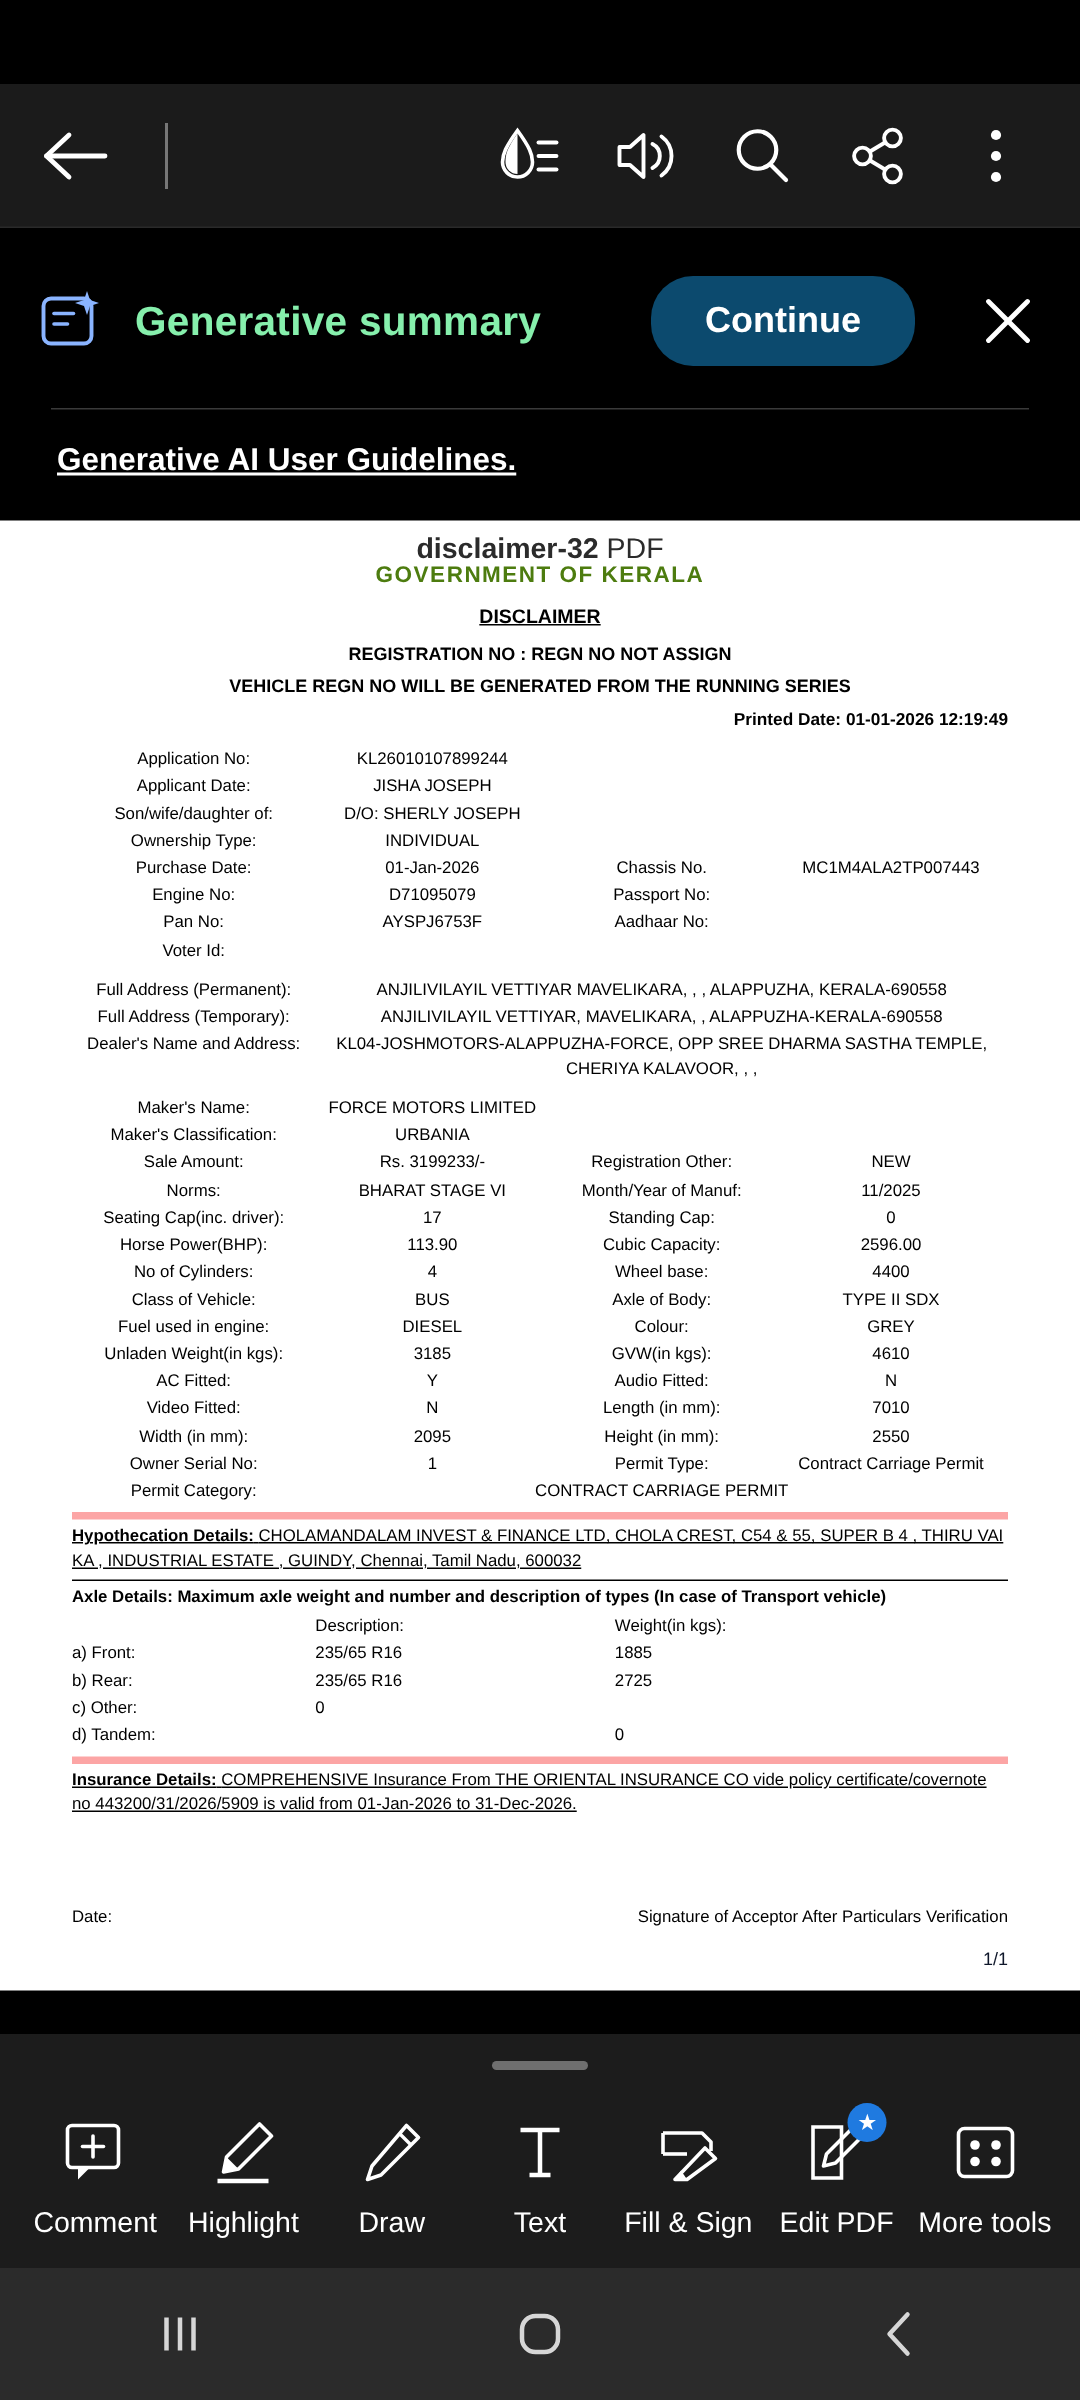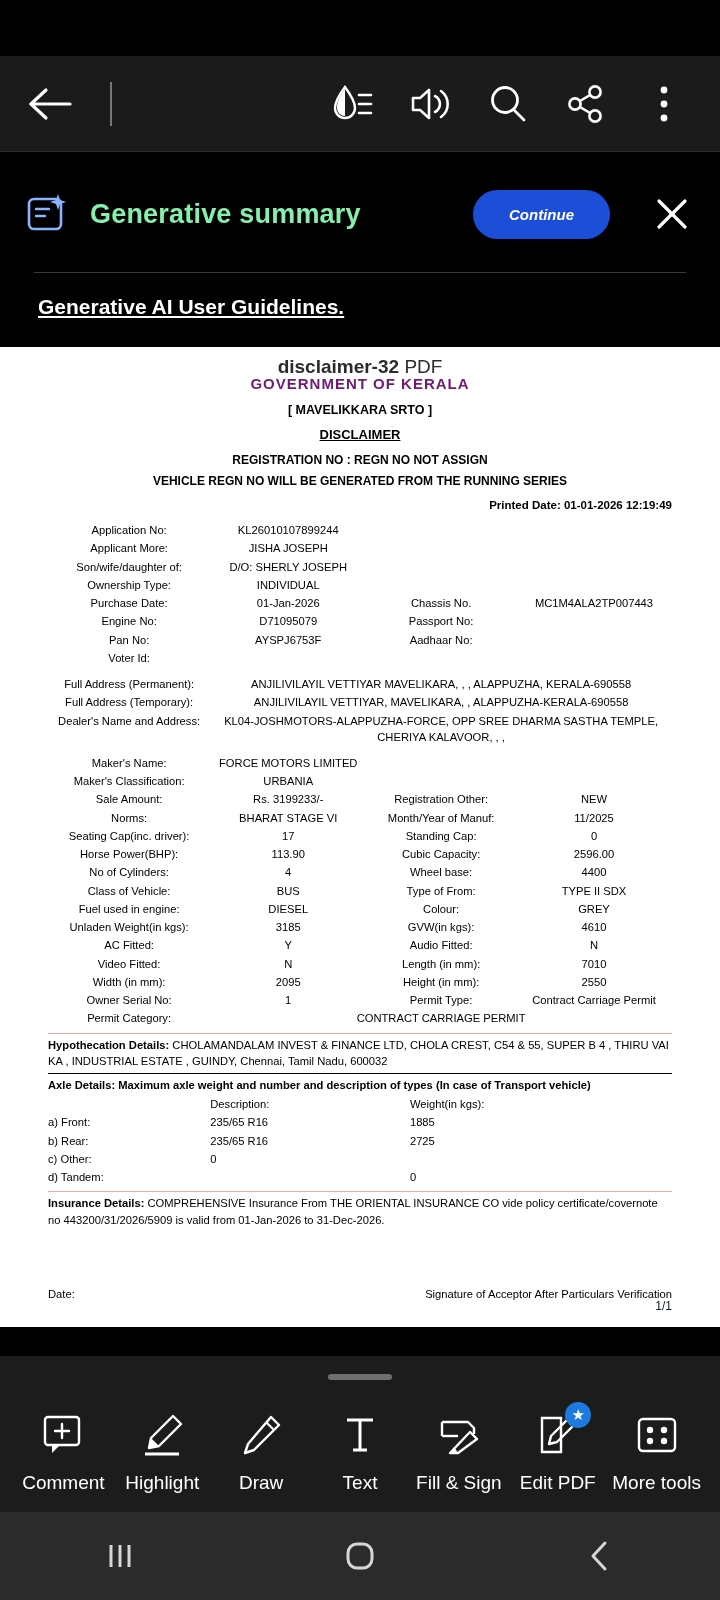--- a/index.html
+++ b/index.html
@@ -66,29 +66,28 @@
     flex: 0 0 auto;
   }
   .gen-title {
     color: #86efac;
     font-size: 27px;
     font-weight: bold;
     letter-spacing: 0.2px;
     flex: 1;
   }
   .gen-continue {
-    background: #1d4ed8;
+    background: #0c4a6e;
     color: #fff;
-    font-size: 15px;
+    font-size: 24px;
     font-weight: bold;
     border: none;
     border-radius: 28px;
     padding: 16px 36px;
     margin-right: 18px;
-    font-style: italic;
   }
   .gen-close {
     width: 48px; height: 48px;
     display: flex; align-items: center; justify-content: center;
   }
   .gen-sep {
     height: 1px;
     background: #3a3a3a;
     margin: 18px 10px 0 10px;
   }
@@ -110,21 +109,21 @@
   }
   .doc {
     position: relative;
     padding: 12px 48px 0 48px;
     color: #000;
     font-size: 11.5px;
     line-height: 1.45;
   }
   .watermark {
     text-align: center;
-    color: #701a75;
+    color: #4d7c0f;
     font-size: 15px;
     font-weight: bold;
     letter-spacing: 1px;
     margin-top: 14px;
     position: relative;
   }
   .filename-overlay {
     position: absolute;
     top: 6px;
     left: 0; right: 0;
@@ -156,21 +155,21 @@
   .c1 { width: 26%; }
   .c2 { width: 25%; }
   .c3 { width: 24%; }
   .c4 { width: 25%; }
 
   .sec {
     font-size: 11.2px;
     margin-top: 5px;
   }
   .sec b { font-weight: bold; }
-  .ruled-top { border-top: 1px solid #fca5a5; padding-top: 3px; }
+  .ruled-top { border-top: 5px solid #fca5a5; padding-top: 3px; text-decoration: underline; }
   .axle-head { border-top: 1px solid #000; padding-top: 3px; font-weight: bold; font-size: 11.2px; margin-top: 4px; }
 
   table.axle {
     width: 100%;
     border-collapse: collapse;
     font-size: 11.2px;
     margin-top: 2px;
   }
   table.axle td { padding: 1px 0; vertical-align: top; }
   .a1 { width: 26%; }
@@ -338,36 +337,35 @@
 
   <div class="doc-wrap">
     <div class="doc">
 
       <div class="watermark">GOVERNMENT OF KERALA</div>
       <div class="filename-overlay">
         <b>disclaimer-32</b>
         <span>PDF</span>
       </div>
 
-      <div class="hdr-center hdr-1">[ MAVELIKKARA SRTO ]</div>
       <div class="hdr-center hdr-2">DISCLAIMER</div>
       <div class="hdr-center hdr-3">REGISTRATION NO : REGN NO NOT ASSIGN</div>
       <div class="hdr-center hdr-4">VEHICLE REGN NO WILL BE GENERATED FROM THE RUNNING SERIES</div>
       <div class="printed">Printed Date: 01-01-2026 12:19:49</div>
 
       <table class="fields">
         <tbody>
             <tr>
           <td class="c1">Application No:</td>
           <td class="c2">KL26010107899244</td>
           <td class="c3"></td>
           <td class="c4"></td>
         </tr>
         <tr>
-          <td class="c1">Applicant More:</td>
+          <td class="c1">Applicant Date:</td>
           <td class="c2">JISHA JOSEPH</td>
           <td class="c3"></td>
           <td class="c4"></td>
         </tr>
         <tr>
           <td class="c1">Son/wife/daughter of:</td>
           <td class="c2">D/O: SHERLY JOSEPH</td>
           <td class="c3"></td>
           <td class="c4"></td>
         </tr>
@@ -461,21 +459,21 @@
         </tr>
         <tr>
           <td class="c1">No of Cylinders:</td>
           <td class="c2">4</td>
           <td class="c3">Wheel base:</td>
           <td class="c4">4400</td>
         </tr>
         <tr>
           <td class="c1">Class of Vehicle:</td>
           <td class="c2">BUS</td>
-          <td class="c3">Type of From:</td>
+          <td class="c3">Axle of Body:</td>
           <td class="c4">TYPE II SDX</td>
         </tr>
         <tr>
           <td class="c1">Fuel used in engine:</td>
           <td class="c2">DIESEL</td>
           <td class="c3">Colour:</td>
           <td class="c4">GREY</td>
         </tr>
         <tr>
           <td class="c1">Unladen Weight(in kgs):</td>

